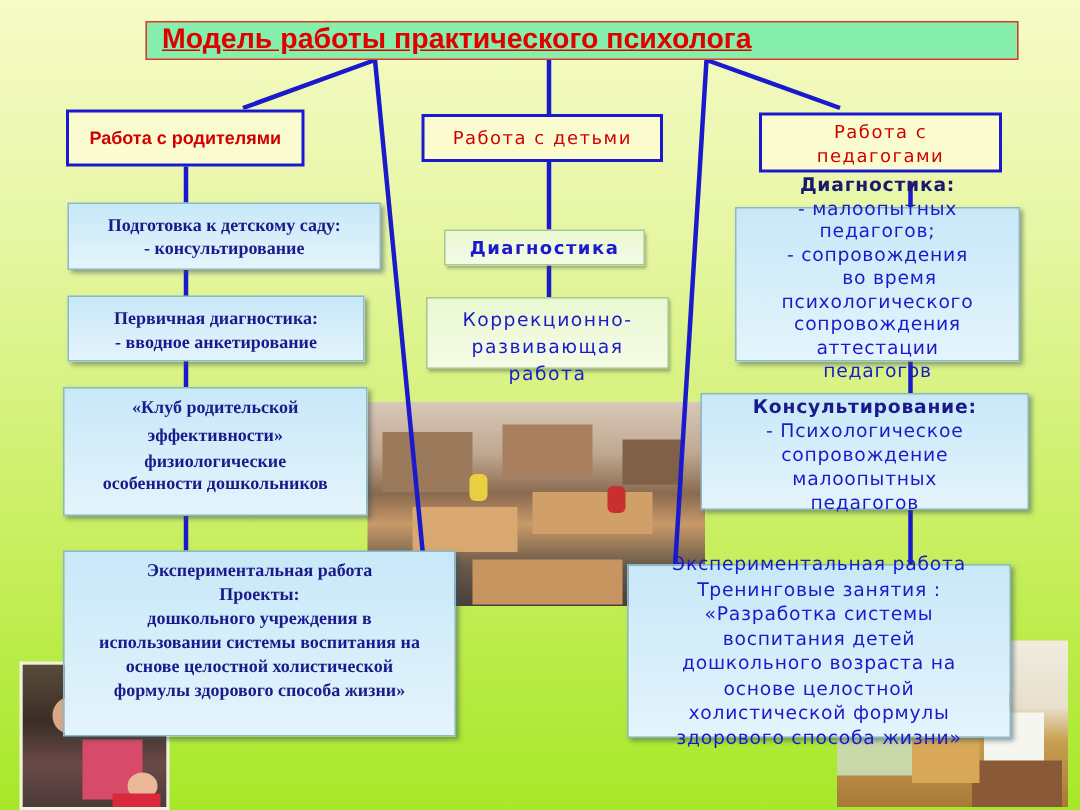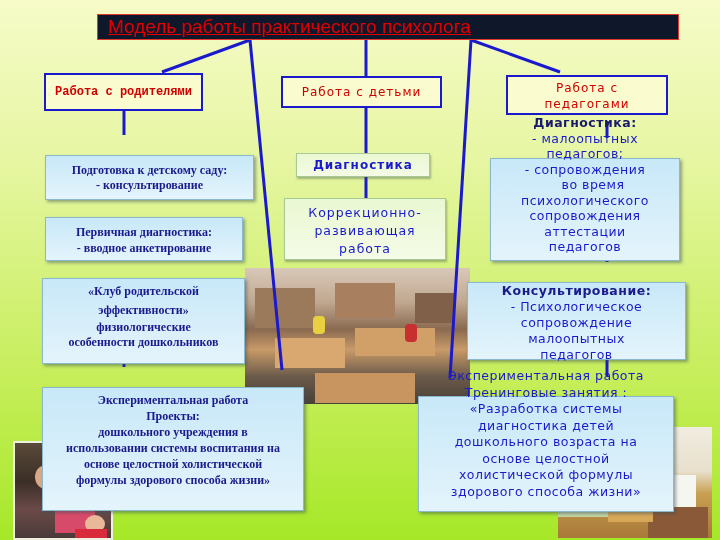--- a/index.html
+++ b/index.html
@@ -4,33 +4,33 @@
 <style>
   html, body { margin:0; padding:0; }
   body {
     width:720px; height:540px; position:relative; overflow:hidden;
     background: linear-gradient(180deg, #f6fbc8 0%, #e6f6a2 30%, #c6ee5a 70%, #a6e828 100%);
     font-family: "DejaVu Sans", sans-serif;
   }
   .abs { position:absolute; box-sizing:border-box; }
   .title {
     left:97px; top:14px; width:582px; height:26px;
-    border:1.5px solid #e0382a; background:#0f172a;
-    color:#e00000; font-family:"Liberation Sans", sans-serif; font-weight:normal;
+    border:1.5px solid #e0382a; background:#86efac;
+    color:#e00000; font-family:"Liberation Sans", sans-serif; font-weight:bold;
     font-size:19px; line-height:23px; padding-left:10px; text-decoration:underline;
   }
   .head {
     border:2px solid #1a1acc; background:#fbfbd0; color:#d00000;
     text-align:center; font-size:12px;
   }
-  .head.serif { font-family:Liberation Mono, monospace; font-weight:bold; }
+  .head.serif { font-family:Liberation Sans, sans-serif; font-weight:bold; }
   .blue-box {
     background: linear-gradient(180deg, #c8e8f8 0%, #e4f4fc 100%);
     border:1px solid #8ab8cc; box-shadow:2px 2px 3px rgba(60,80,90,0.5);
-    color:#1a1a8c; text-align:center;margin-top:20px;
+    color:#1a1a8c; text-align:center;
   }
   .green-box {
     background: linear-gradient(180deg, #eaf8d2 0%, #f4fbe6 100%);
     border:1px solid #a8c898; box-shadow:1px 2px 2px rgba(60,80,60,0.4);
     color:#1a1acc; text-align:center;
   }
   .serif-b { font-family:"Liberation Serif", serif; font-weight:bold; }
   .sans-b { font-family:"DejaVu Sans", sans-serif; font-weight:bold; }
   .photo { overflow:hidden; }
   svg.lines { position:absolute; left:0; top:0; }
@@ -128,21 +128,21 @@
   <span class="ln">дошкольного  учреждения в</span>
   <span class="ln">использовании системы воспитания на</span>
   <span class="ln">основе целостной холистической</span>
   <span class="ln">формулы  здорового способа  жизни»</span>
 </div>
 
 <div class="abs green-box sans-b" style="left:296px; top:153px; width:134px; height:24px; font-size:12px; line-height:22px; letter-spacing:1px;">
   <span>Диагностика</span>
 </div>
 
-<div class="abs green-box" style="left:284px; top:198px; width:162px; height:62px; font-size:12.5px; line-height:18px; padding-top:5px; letter-spacing:1px;">
+<div class="abs green-box" style="left:284px; top:198px; width:162px; height:48px; font-size:12.5px; line-height:18px; padding-top:5px; letter-spacing:1px;">
   <span class="ln">Коррекционно-</span>
   <span class="ln">развивающая</span>
   <span class="ln">работа</span>
 </div>
 
 <div class="abs blue-box" style="left:490px; top:138px; width:190px; height:103px;"></div>
 <div class="abs" style="left:490px; top:115px; width:190px; font-size:12.5px; line-height:15.5px; color:#1a1acc; text-align:center; font-weight:bold; letter-spacing:0.5px;">
   <span class="ln" style="color:#1a1a6c;">Диагностика:</span>
   <span class="ln" style="font-weight:normal;">-      малоопытных</span>
   <span class="ln" style="font-weight:normal;">педагогов;</span>
@@ -160,18 +160,18 @@
   <span class="ln">сопровождение</span>
   <span class="ln">малоопытных</span>
   <span class="ln">педагогов</span>
 </div>
 
 <div class="abs blue-box" style="left:418px; top:376px; width:256px; height:116px;"></div>
 <div class="abs" style="left:418px; top:368px; width:256px; font-size:12.5px; line-height:16.5px; color:#1a1acc; text-align:center; letter-spacing:0.5px;">
   <span class="ln">Экспериментальная работа</span>
   <span class="ln">Тренинговые занятия :</span>
   <span class="ln">«Разработка системы</span>
-  <span class="ln">диагностика детей</span>
+  <span class="ln">воспитания детей</span>
   <span class="ln">дошкольного возраста на</span>
   <span class="ln">основе целостной</span>
   <span class="ln">холистической формулы</span>
   <span class="ln">здорового способа жизни»</span>
 </div>
 
 </body></html>

